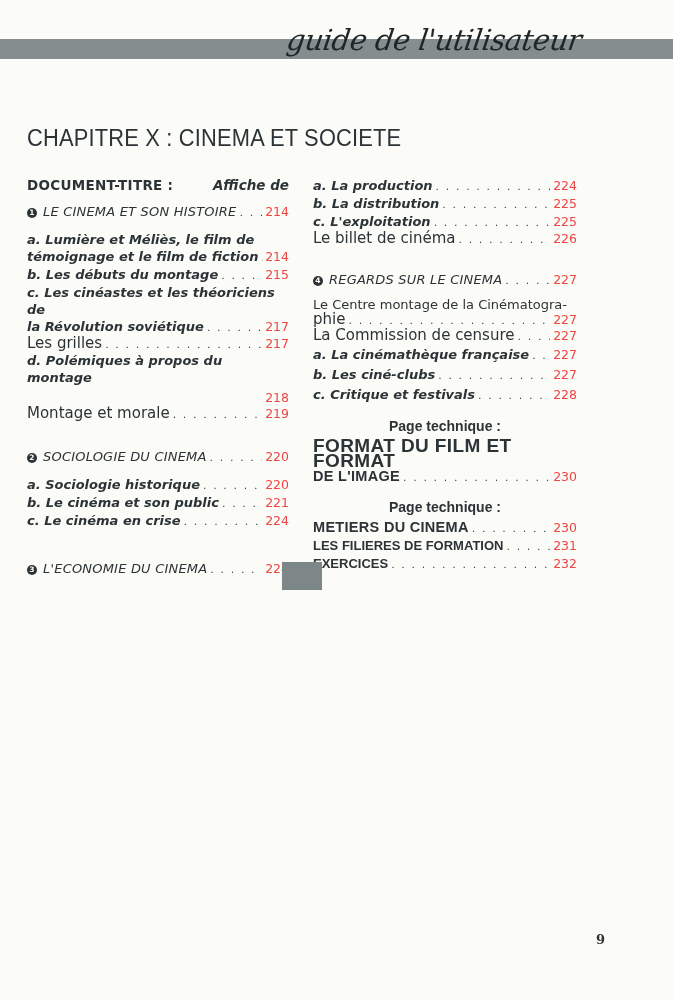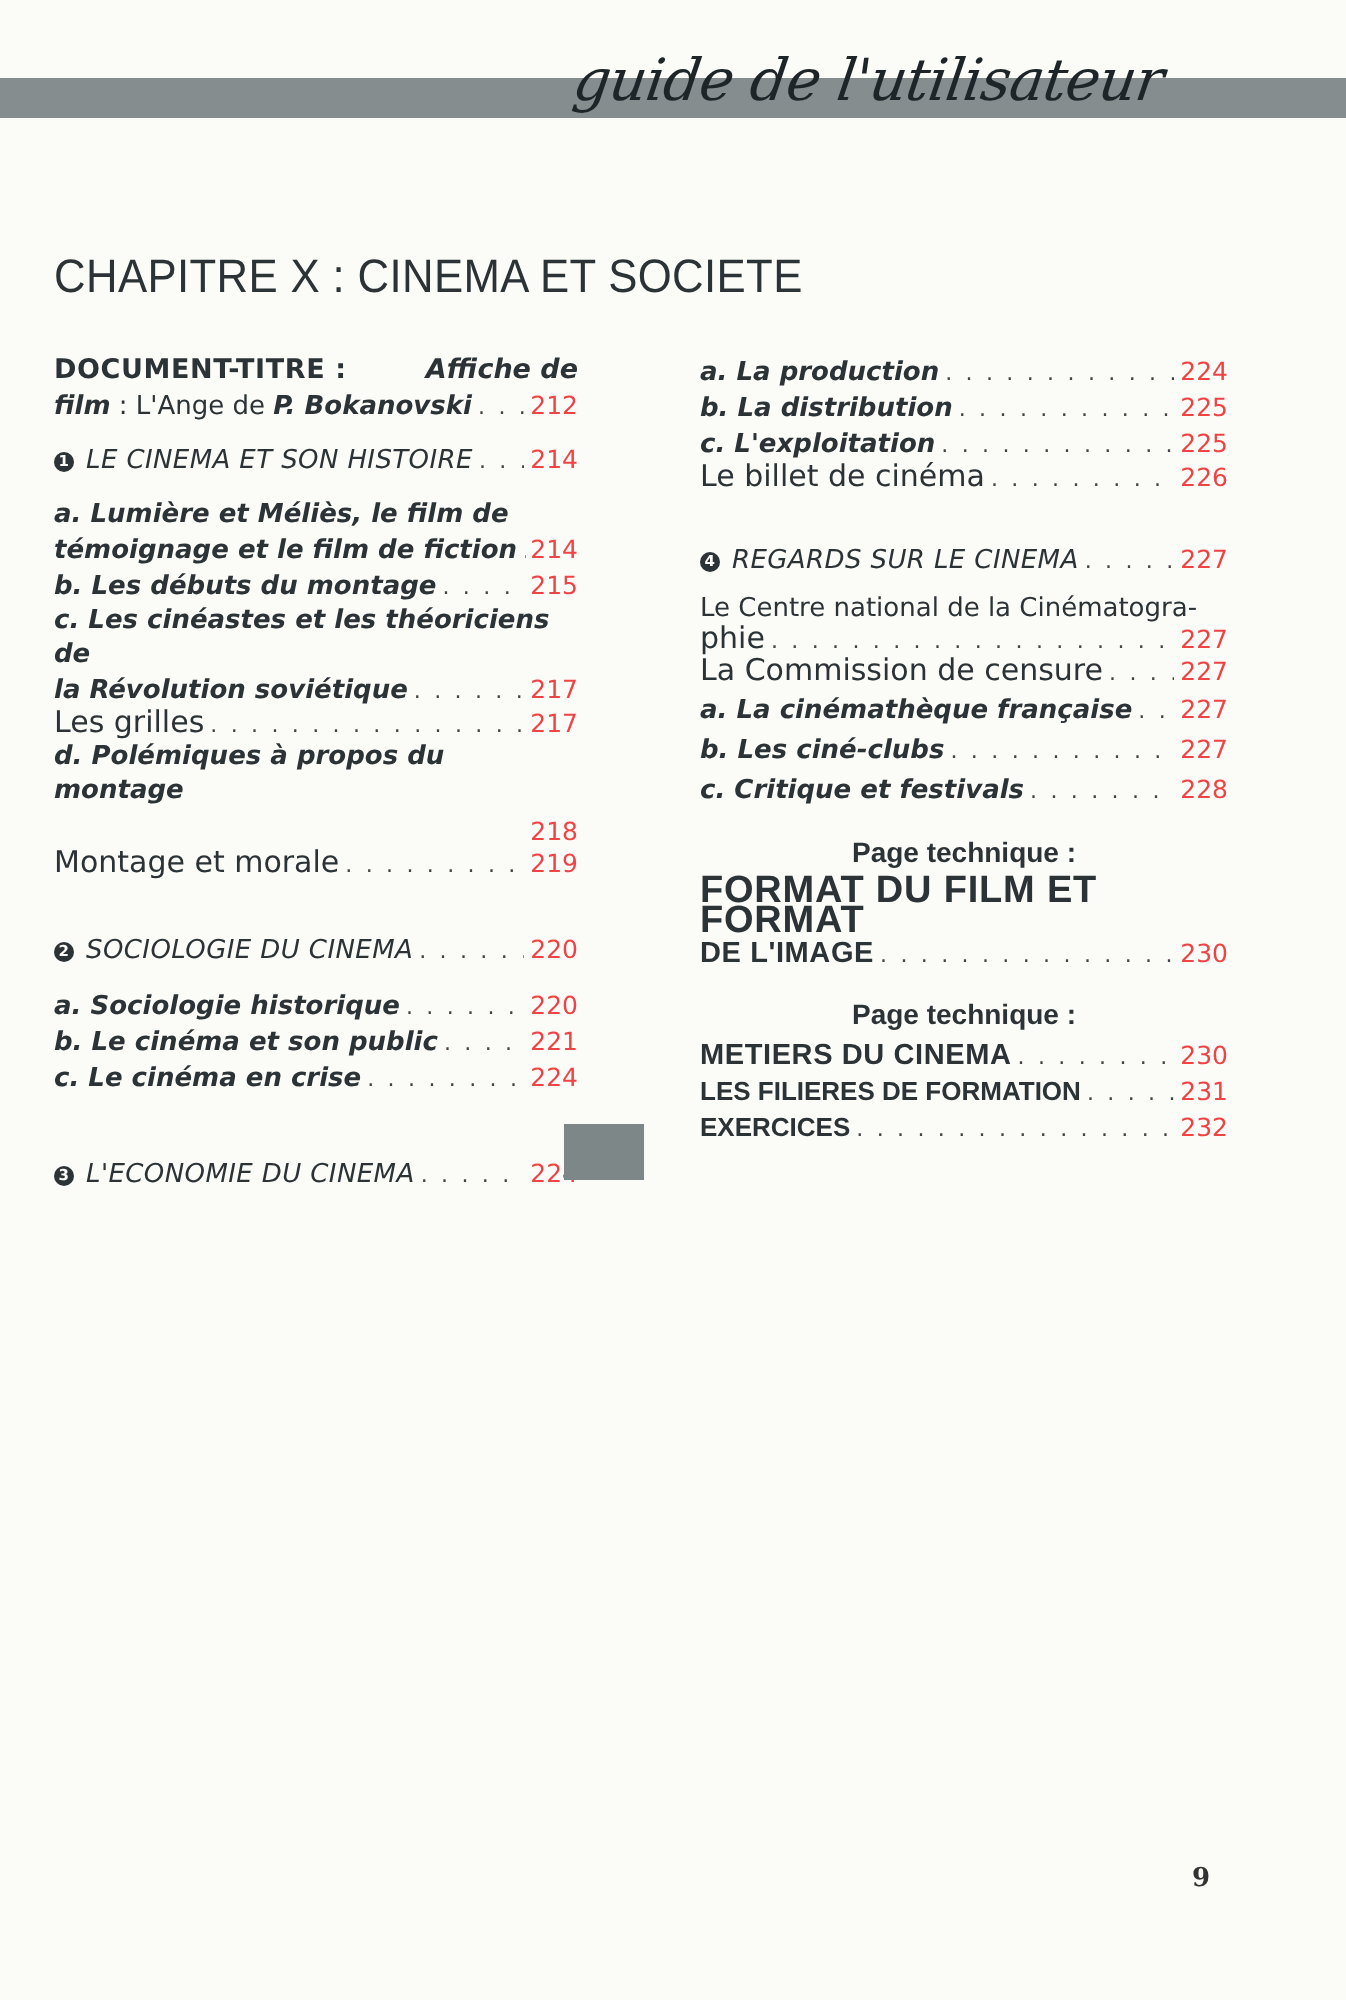--- a/index.html
+++ b/index.html
@@ -25,21 +25,21 @@
   .chapter-title {
     position: absolute; left: 27px; top: 125px;
     font-family: "Liberation Sans", sans-serif;
     font-size: 23.5px; font-weight: normal; letter-spacing: 0.2px;
     color: #2b3336;
     transform: scaleX(0.93); transform-origin: left;
     white-space: nowrap;
   }
   .col { position: absolute; top: 177px; }
   .col-left { left: 27px; width: 262px; }
-  .col-right { left: 313px; width: 264px; margin-left: 37px; }
+  .col-right { left: 313px; width: 264px; }
 
   .row {
     display: flex; align-items: baseline; width: 100%;
     font-size: 13px; line-height: 17px; color: #2c3336;
   }
   .row .lbl { white-space: nowrap; }
   .row .dots {
     flex: 1; overflow: hidden; white-space: nowrap; margin: 0 3px;
     font-size: 11px; letter-spacing: 1.6px; color: #444;
   }
@@ -88,25 +88,20 @@
 
 <div class="chapter-title">CHAPITRE X : CINEMA ET SOCIETE</div>
 
 <div class="col col-left">
 
   <div style="margin-bottom:9px;">
     <div style="display:flex; justify-content:space-between; font-size:13.5px; line-height:17px;">
       <span class="caps">DOCUMENT-TITRE : </span>
       <span class="bi">Affiche de</span>
     </div>
-    <div class="row">
-      <span class="lbl"><span class="bi">film</span><span> : L'Ange de </span><span class="bi">P. Bokanovski</span></span>
-      <span class="dots"></span>
-      <span class="pg">212</span>
-    </div>
   </div>
 
   <div class="row" style="margin-bottom:10px;">
     <span class="lbl section-head"><span class="num-badge">1</span><span>LE CINEMA ET SON HISTOIRE</span></span>
     <span class="dots"></span>
     <span class="pg">214</span>
   </div>
 
   <div>
     <span class="wrap-lbl bi">a. Lumière et Méliès, le film de</span>
@@ -197,21 +192,21 @@
     <span class="dots"></span>
     <span class="pg">226</span>
   </div>
 
   <div class="row" style="margin-top:24px; margin-bottom:9px;">
     <span class="lbl section-head"><span class="num-badge">4</span><span>REGARDS SUR LE CINEMA</span></span>
     <span class="dots"></span>
     <span class="pg">227</span>
   </div>
   <div>
-    <span class="wrap-lbl plain" style="line-height:14px;">Le Centre national de la Cinématogra-</span>
+    <span class="wrap-lbl plain" style="line-height:14px;">Le Centre montage de la Cinématogra-</span>
     <div class="row" style="line-height:14px;">
       <span class="lbl plain">phie</span>
       <span class="dots"></span>
       <span class="pg">227</span>
     </div>
   </div>
   <div class="row" style="line-height:14px;">
     <span class="lbl plain">La Commission de censure</span>
     <span class="dots"></span>
     <span class="pg">227</span>

